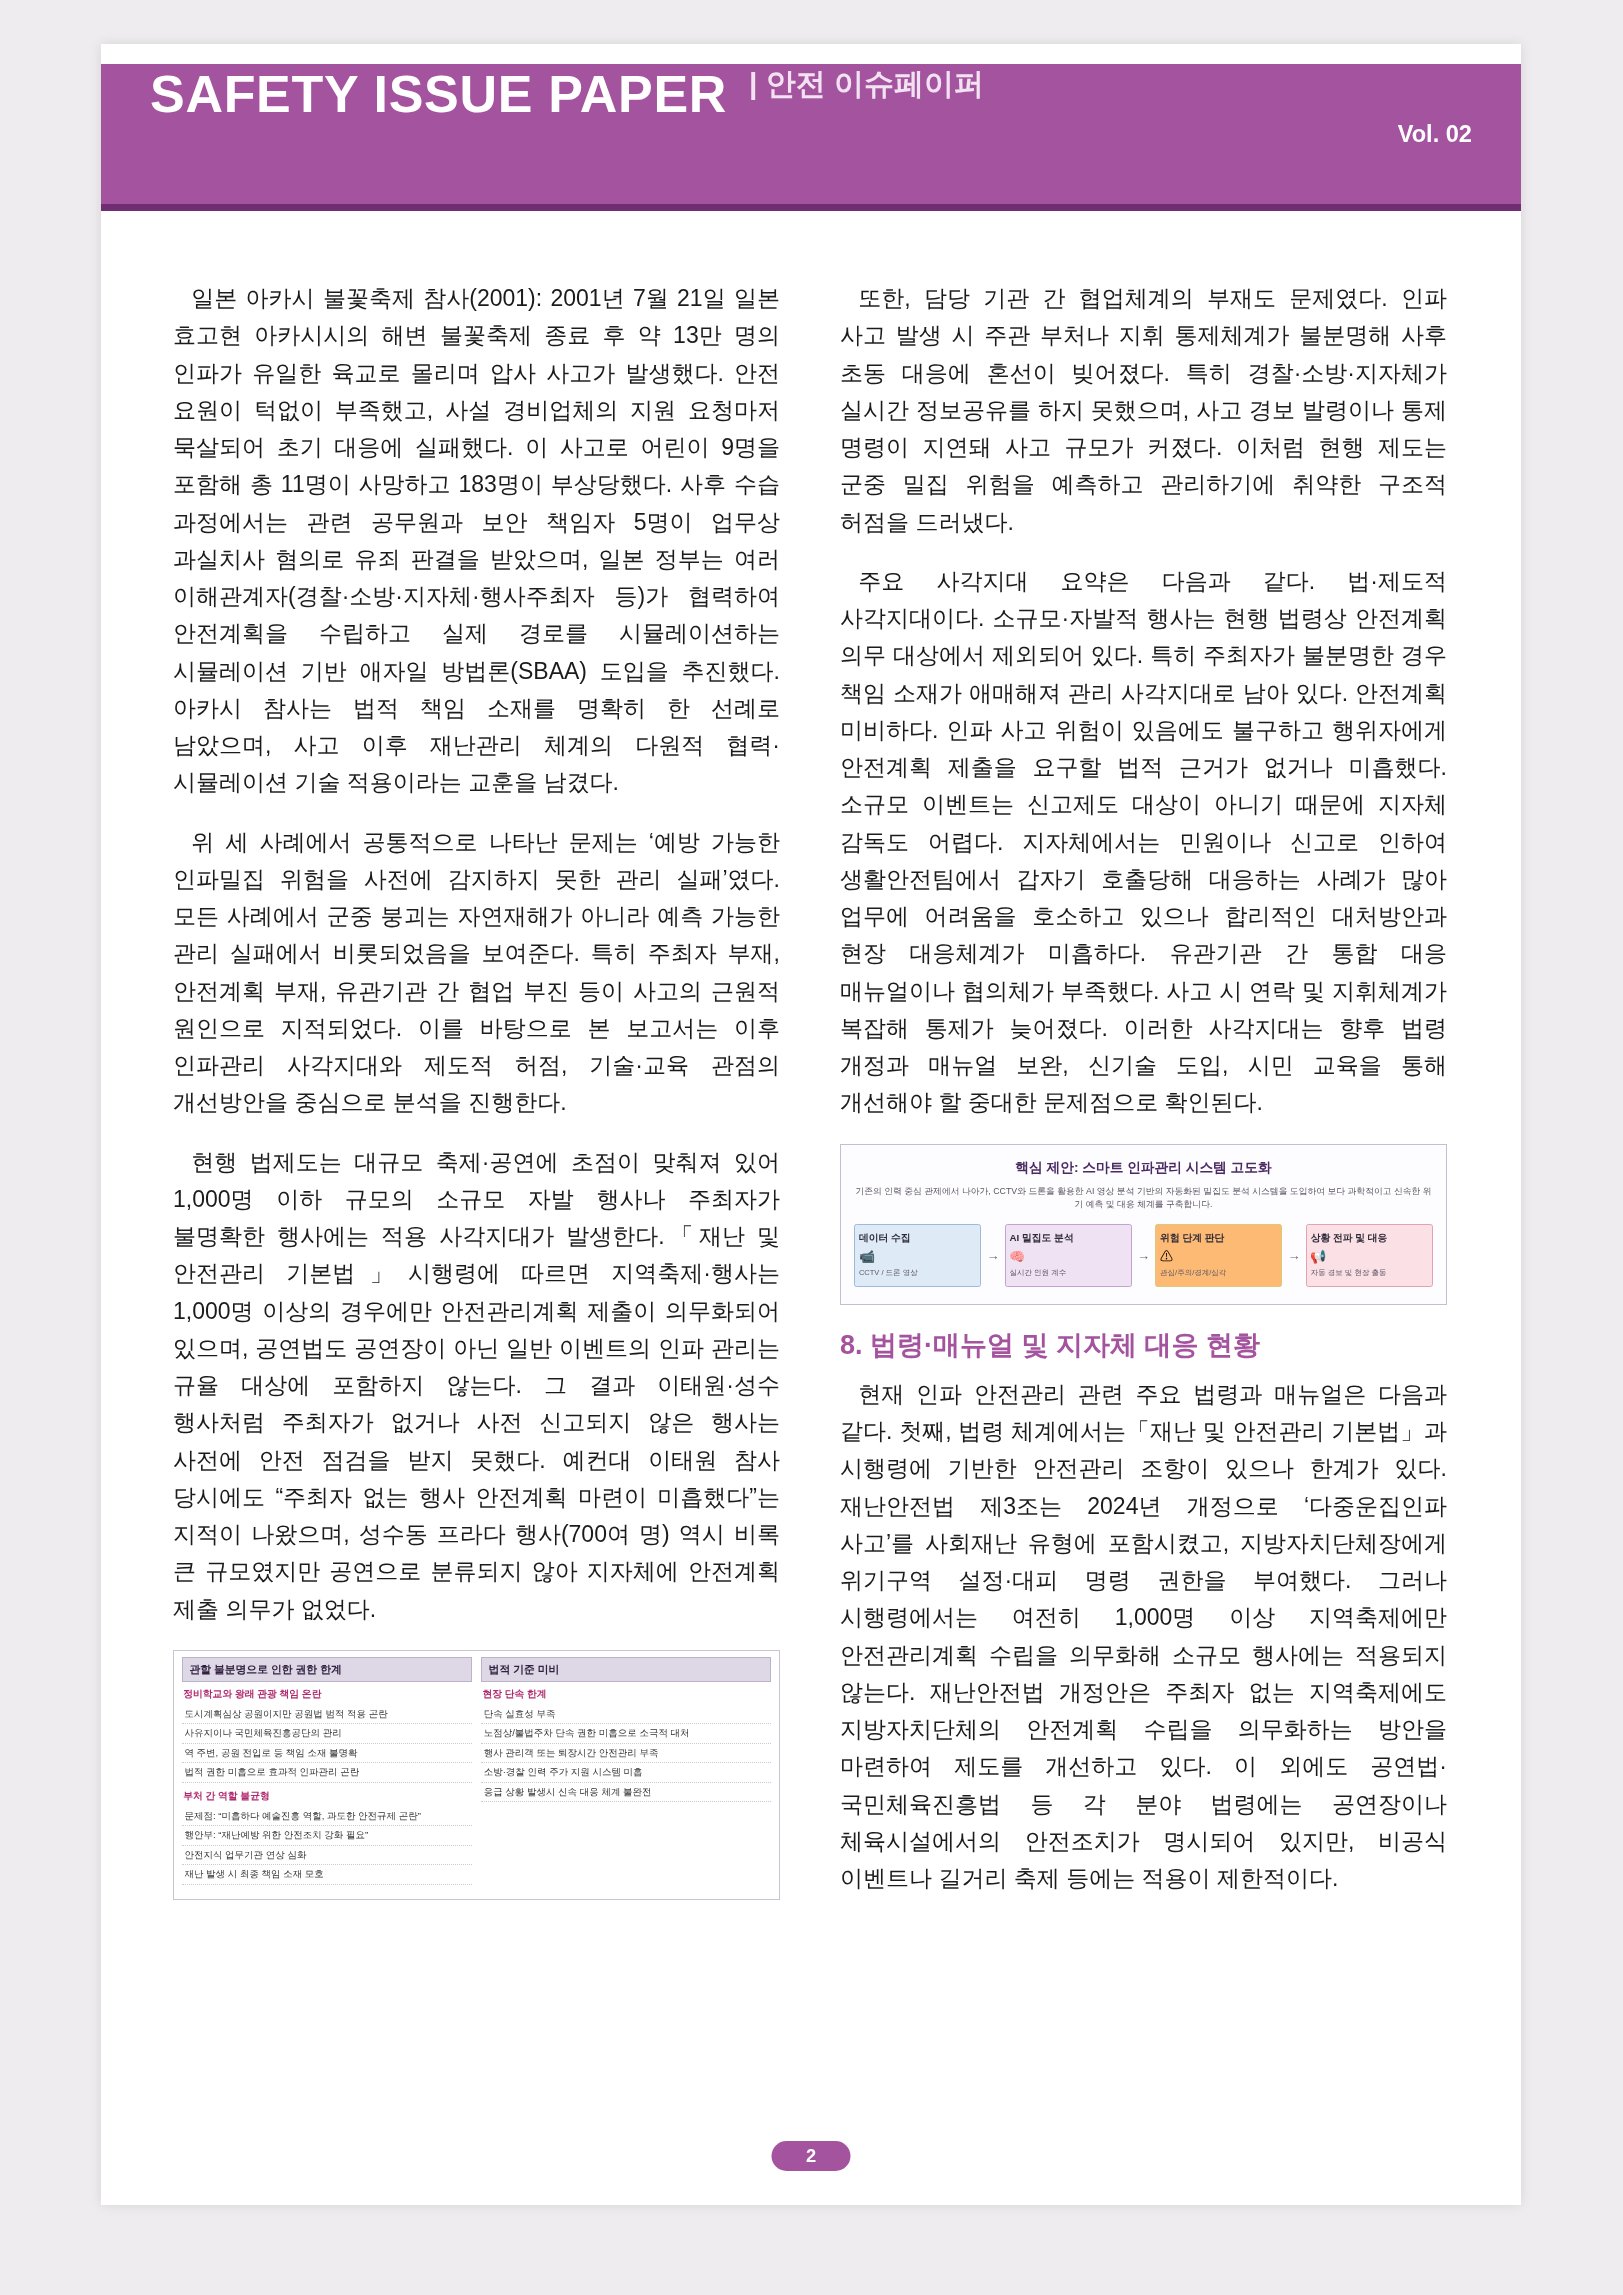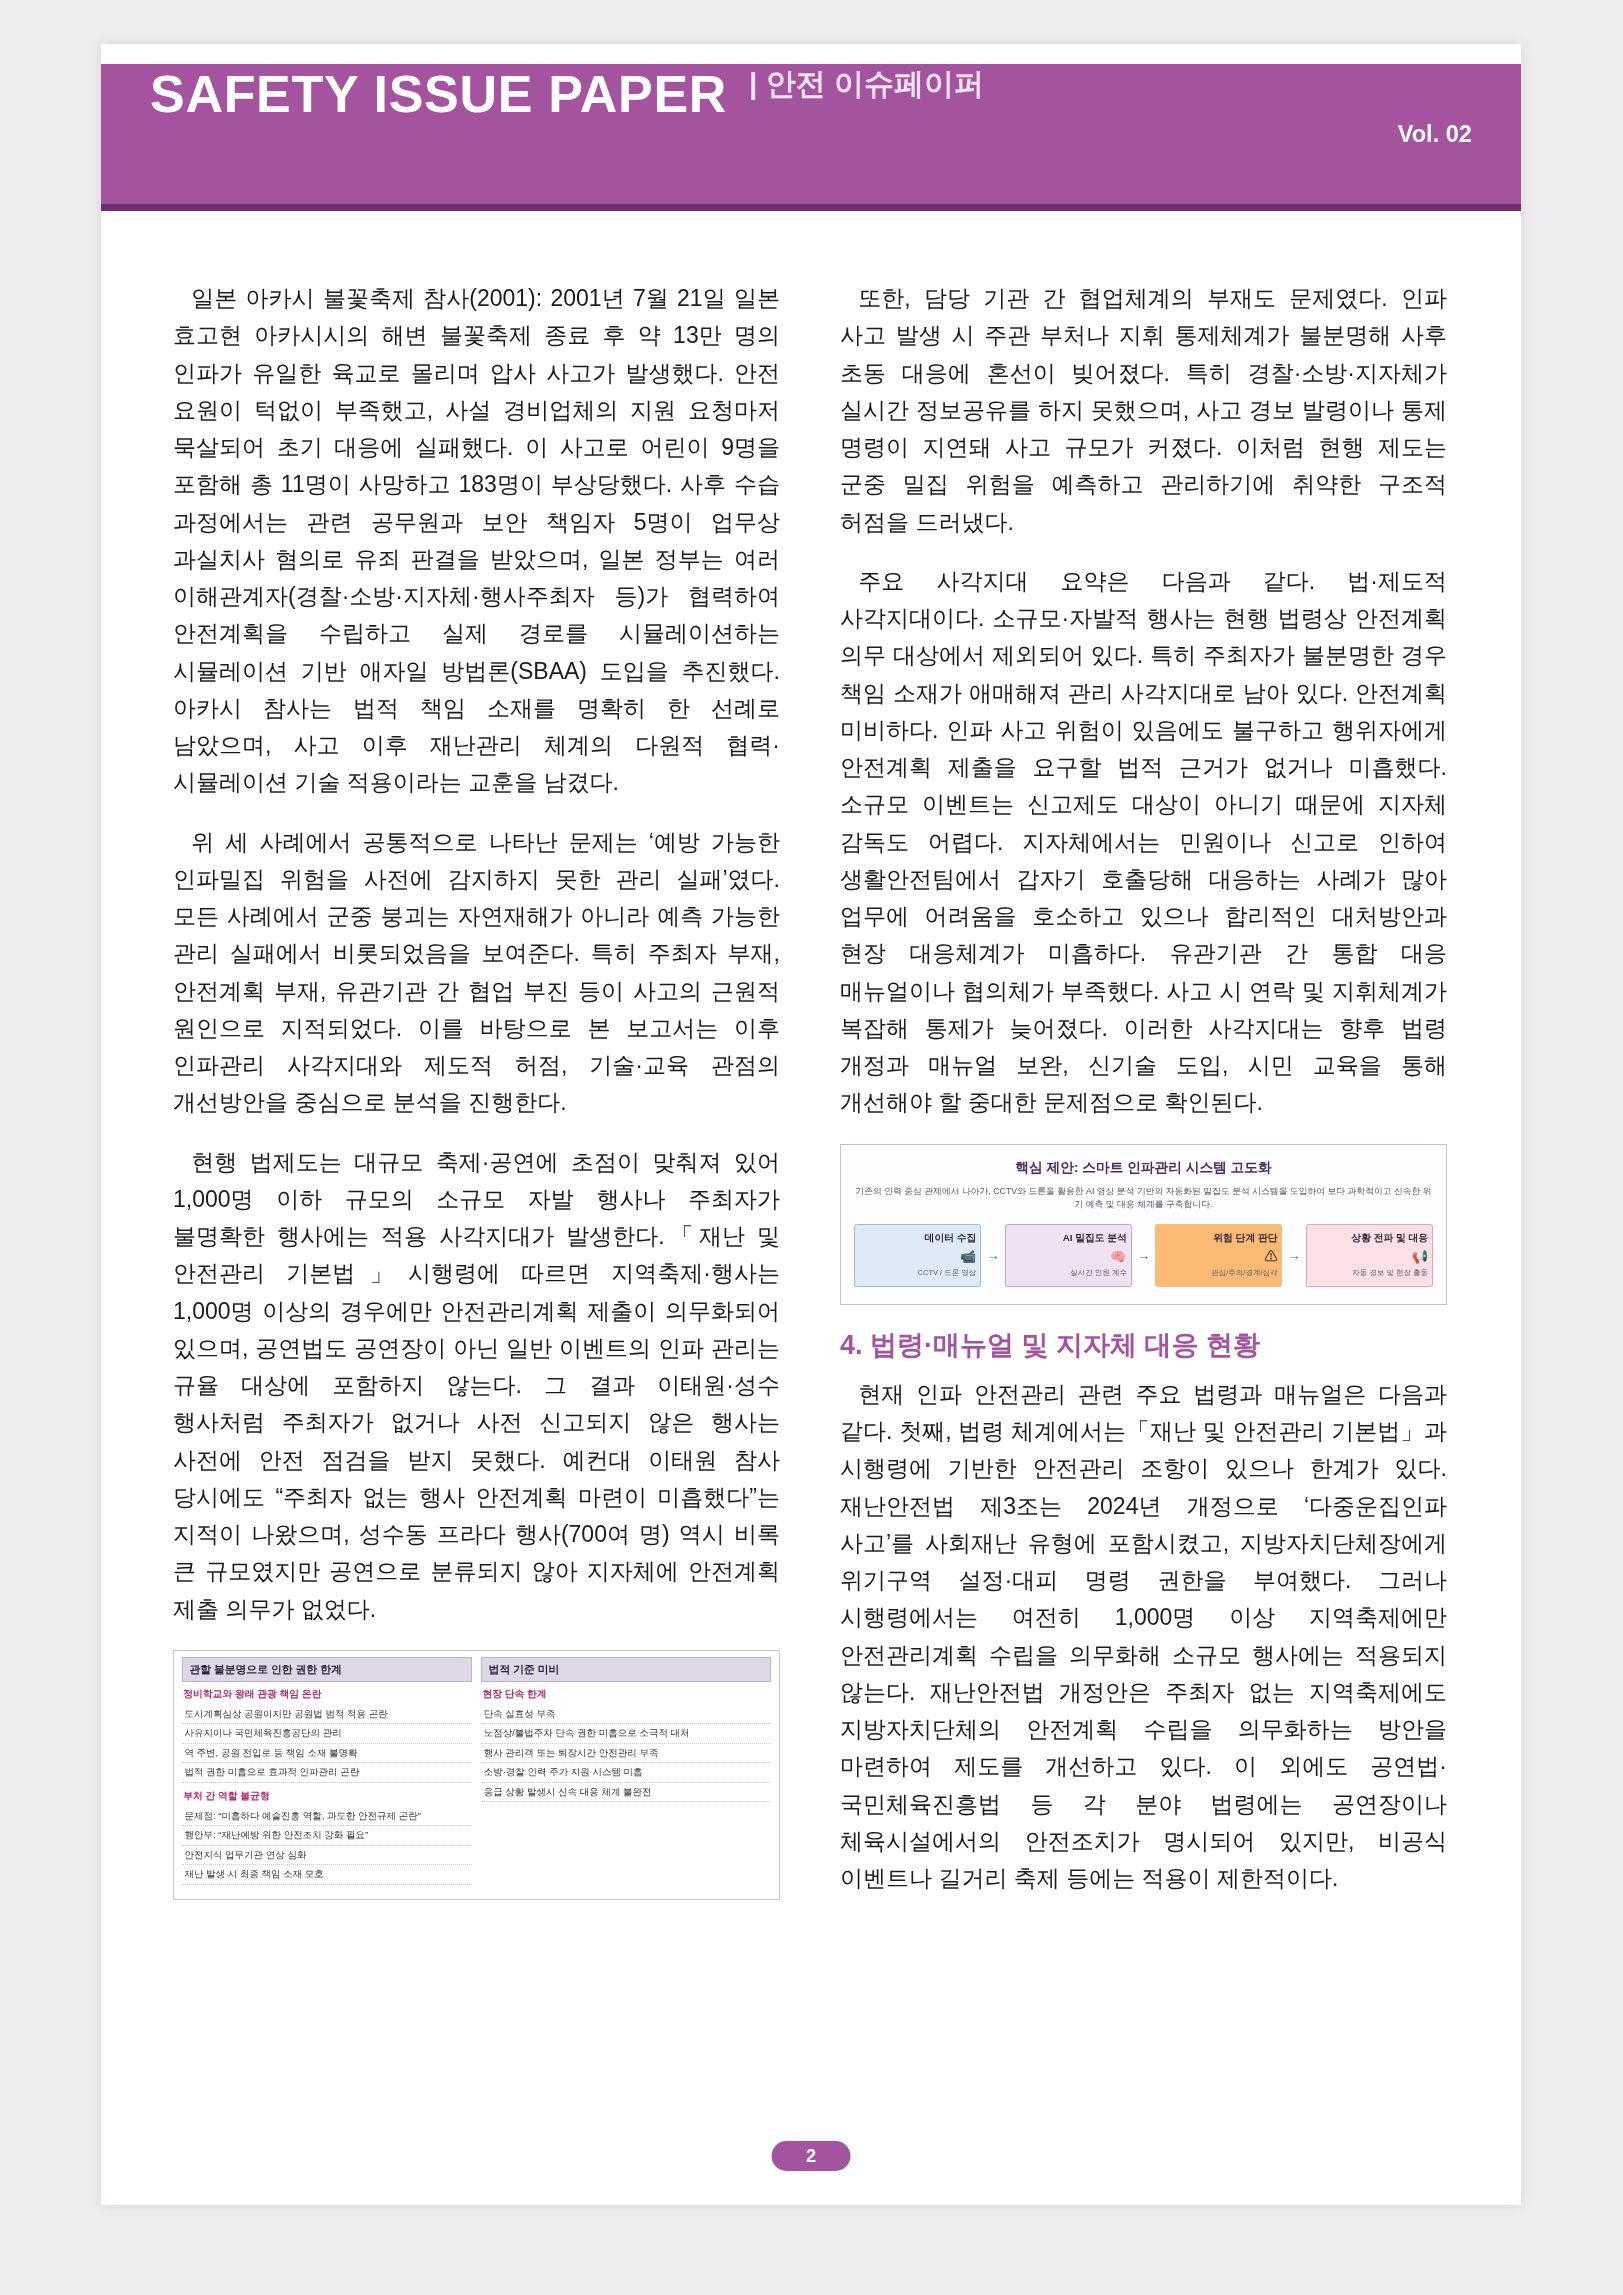--- a/index.html
+++ b/index.html
@@ -160,21 +160,21 @@
     display: flex;
     align-items: center;
     justify-content: space-between;
     gap: 3.9px;
   }
   .flow-box {
     flex: 1;
     border: 0.7px solid #b9aec8;
     border-radius: 2.6px;
     padding: 6.5px 3.9px 7.9px 3.9px;
-    text-align: right;
+    text-align: left;
     background: #f3eef7;
   }
   .flow-box.b1 { background: #dfeaf7; border-color: #9db9dc; }
   .flow-box.b2 { background: #efe3f3; border-color: #c2a2cf; }
   .flow-box.b3 { background: #fdba74; border-color: #ddc878; }
   .flow-box.b4 { background: #fbe0e6; border-color: #e2a2b4; }
   .flow-box-title {
     font-size: 9.8px;
     font-weight: bold;
     color: #2e2a38;
@@ -293,21 +293,21 @@
           </div>
           <div class="flow-arrow">→</div>
           <div class="flow-box b4">
             <div class="flow-box-title">상황 전파 및 대응</div>
             <span class="flow-icon">📢</span>
             <div class="flow-box-cap">자동 경보 및 현장 출동</div>
           </div>
         </div>
       </div>
 
-      <h2 class="section second">4. 법령·매뉴얼 및 지자체 대응 현황</h2>
+      <h2 class="section second">8. 법령·매뉴얼 및 지자체 대응 현황</h2>
       <p class="body">현재 인파 안전관리 관련 주요 법령과 매뉴얼은 다음과 같다. 첫째, 법령 체계에서는「재난 및 안전관리 기본법」과 시행령에 기반한 안전관리 조항이 있으나 한계가 있다. 재난안전법 제3조는 2024년 개정으로 ‘다중운집인파 사고’를 사회재난 유형에 포함시켰고, 지방자치단체장에게 위기구역 설정·대피 명령 권한을 부여했다. 그러나 시행령에서는 여전히 1,000명 이상 지역축제에만 안전관리계획 수립을 의무화해 소규모 행사에는 적용되지 않는다. 재난안전법 개정안은 주최자 없는 지역축제에도 지방자치단체의 안전계획 수립을 의무화하는 방안을 마련하여 제도를 개선하고 있다. 이 외에도 공연법·국민체육진흥법 등 각 분야 법령에는 공연장이나 체육시설에서의 안전조치가 명시되어 있지만, 비공식 이벤트나 길거리 축제 등에는 적용이 제한적이다.</p>
     </div>
 
   </div>
 
   <div class="footer-pill">2</div>
 
 </div>
 
 

